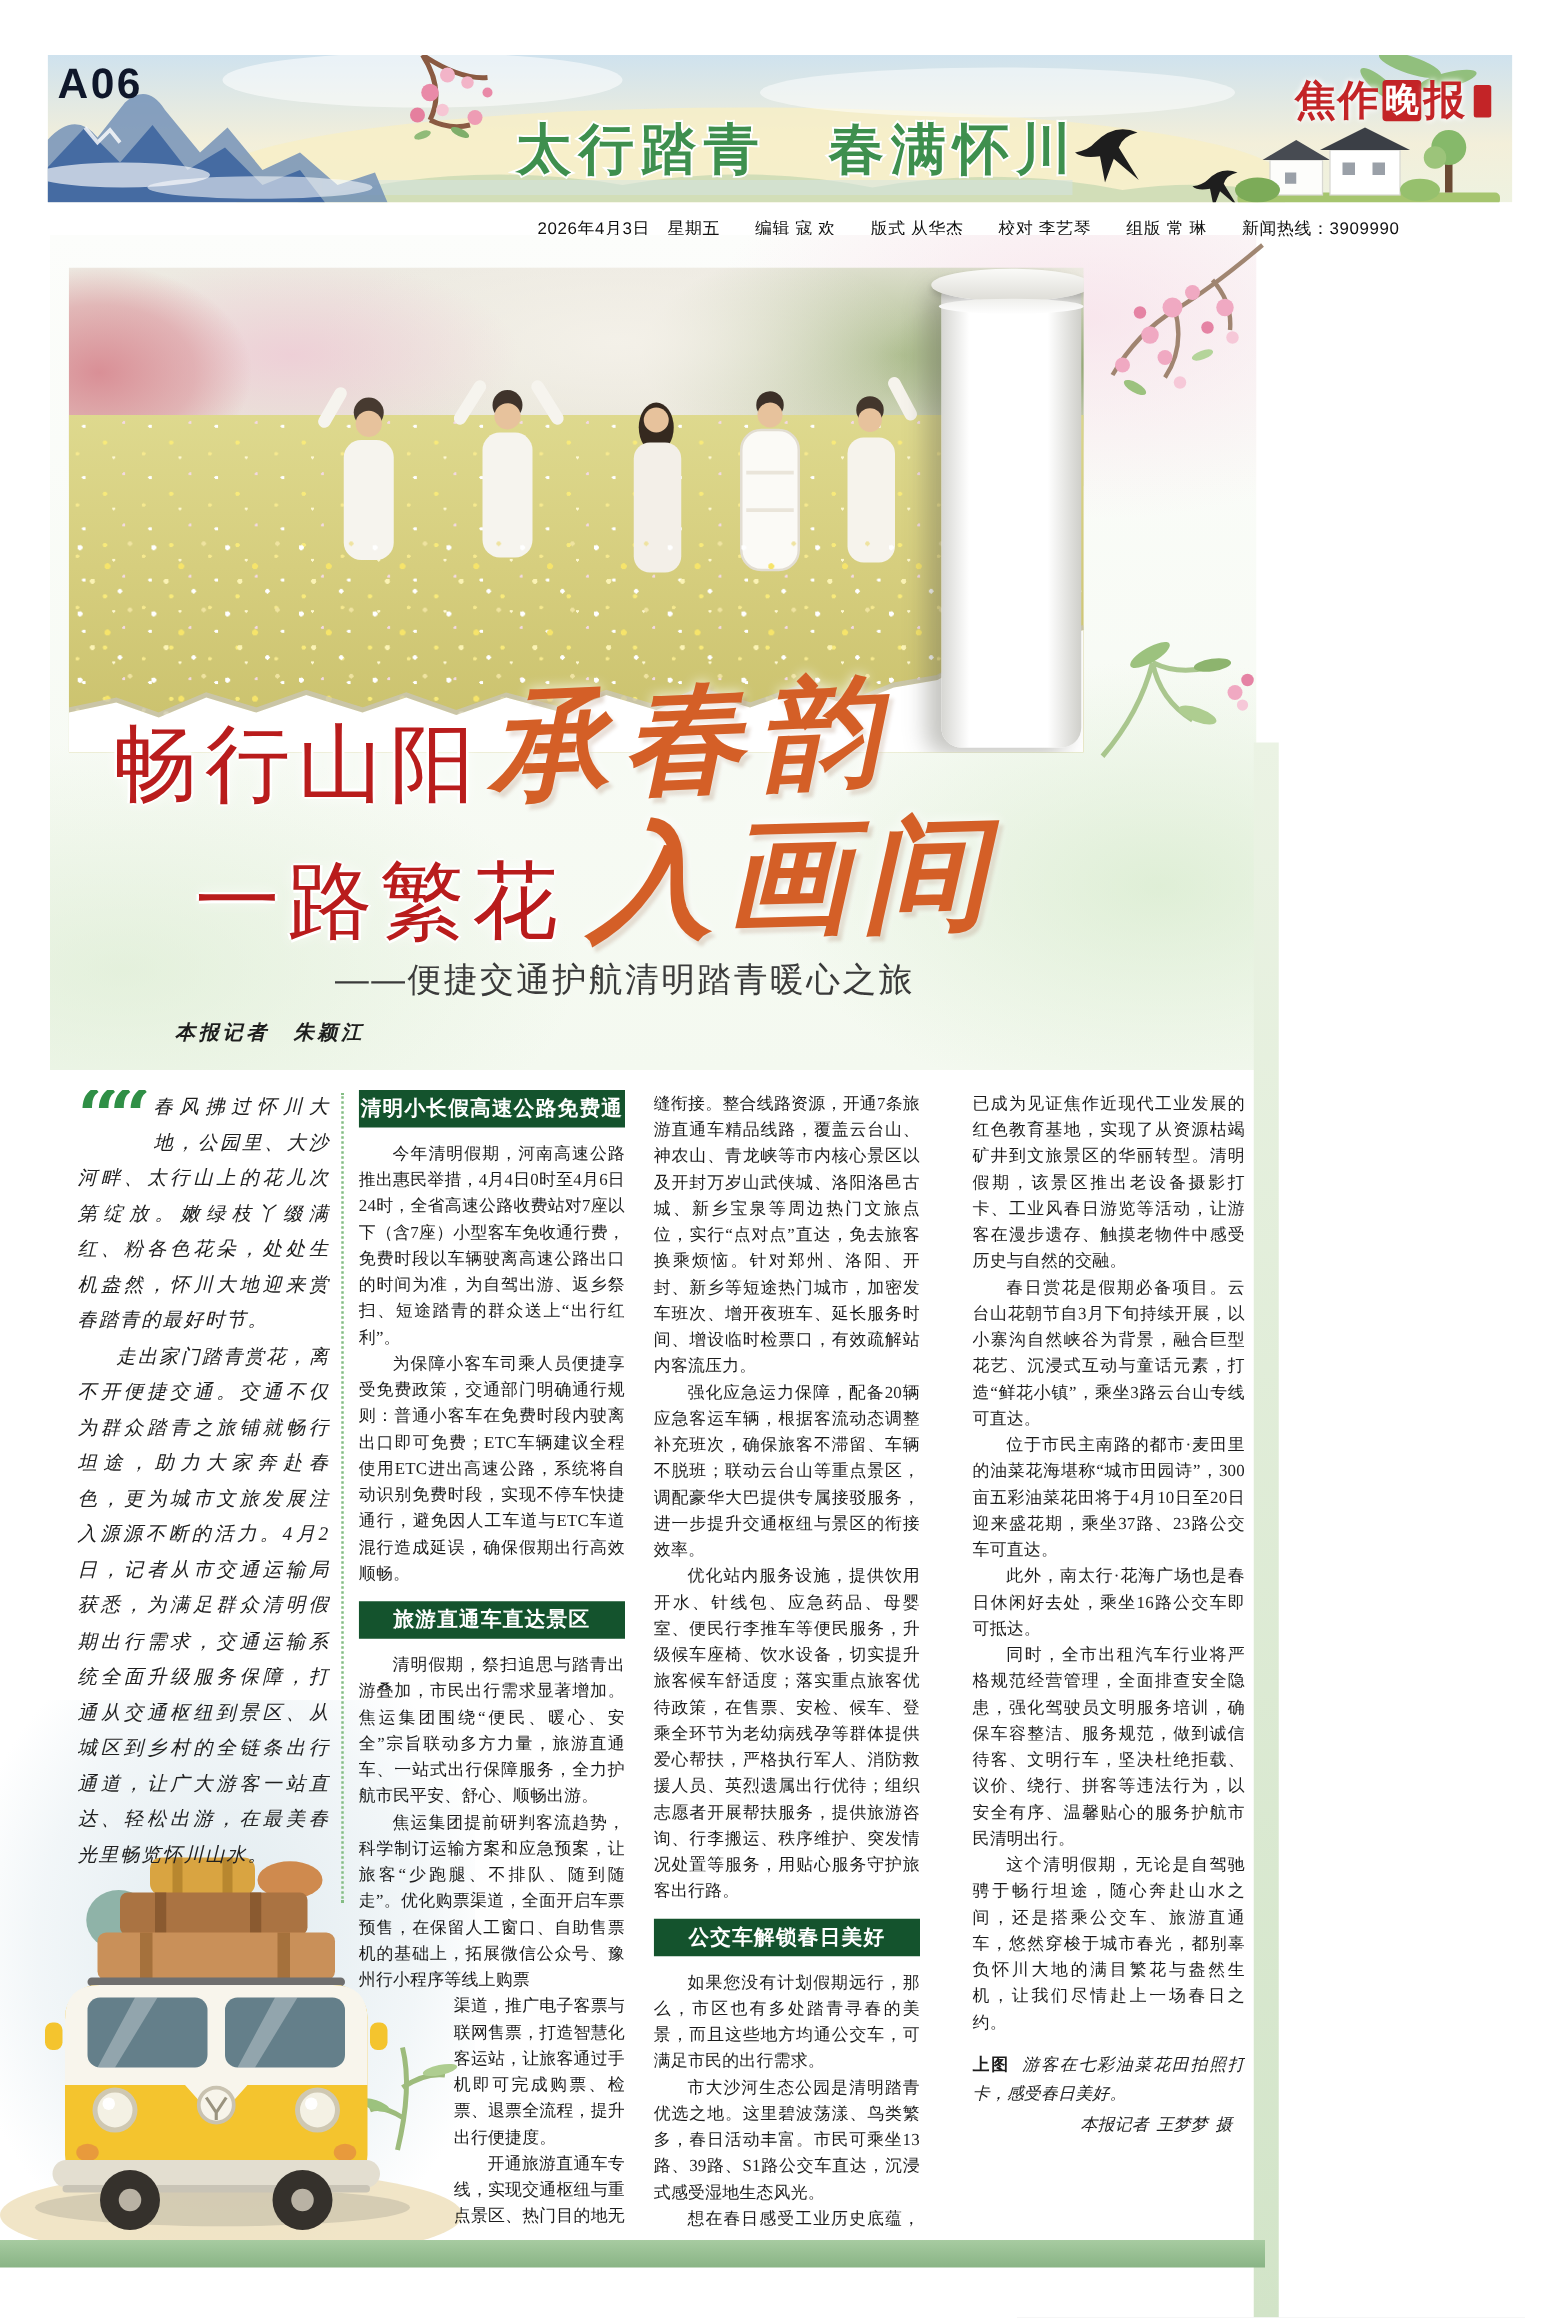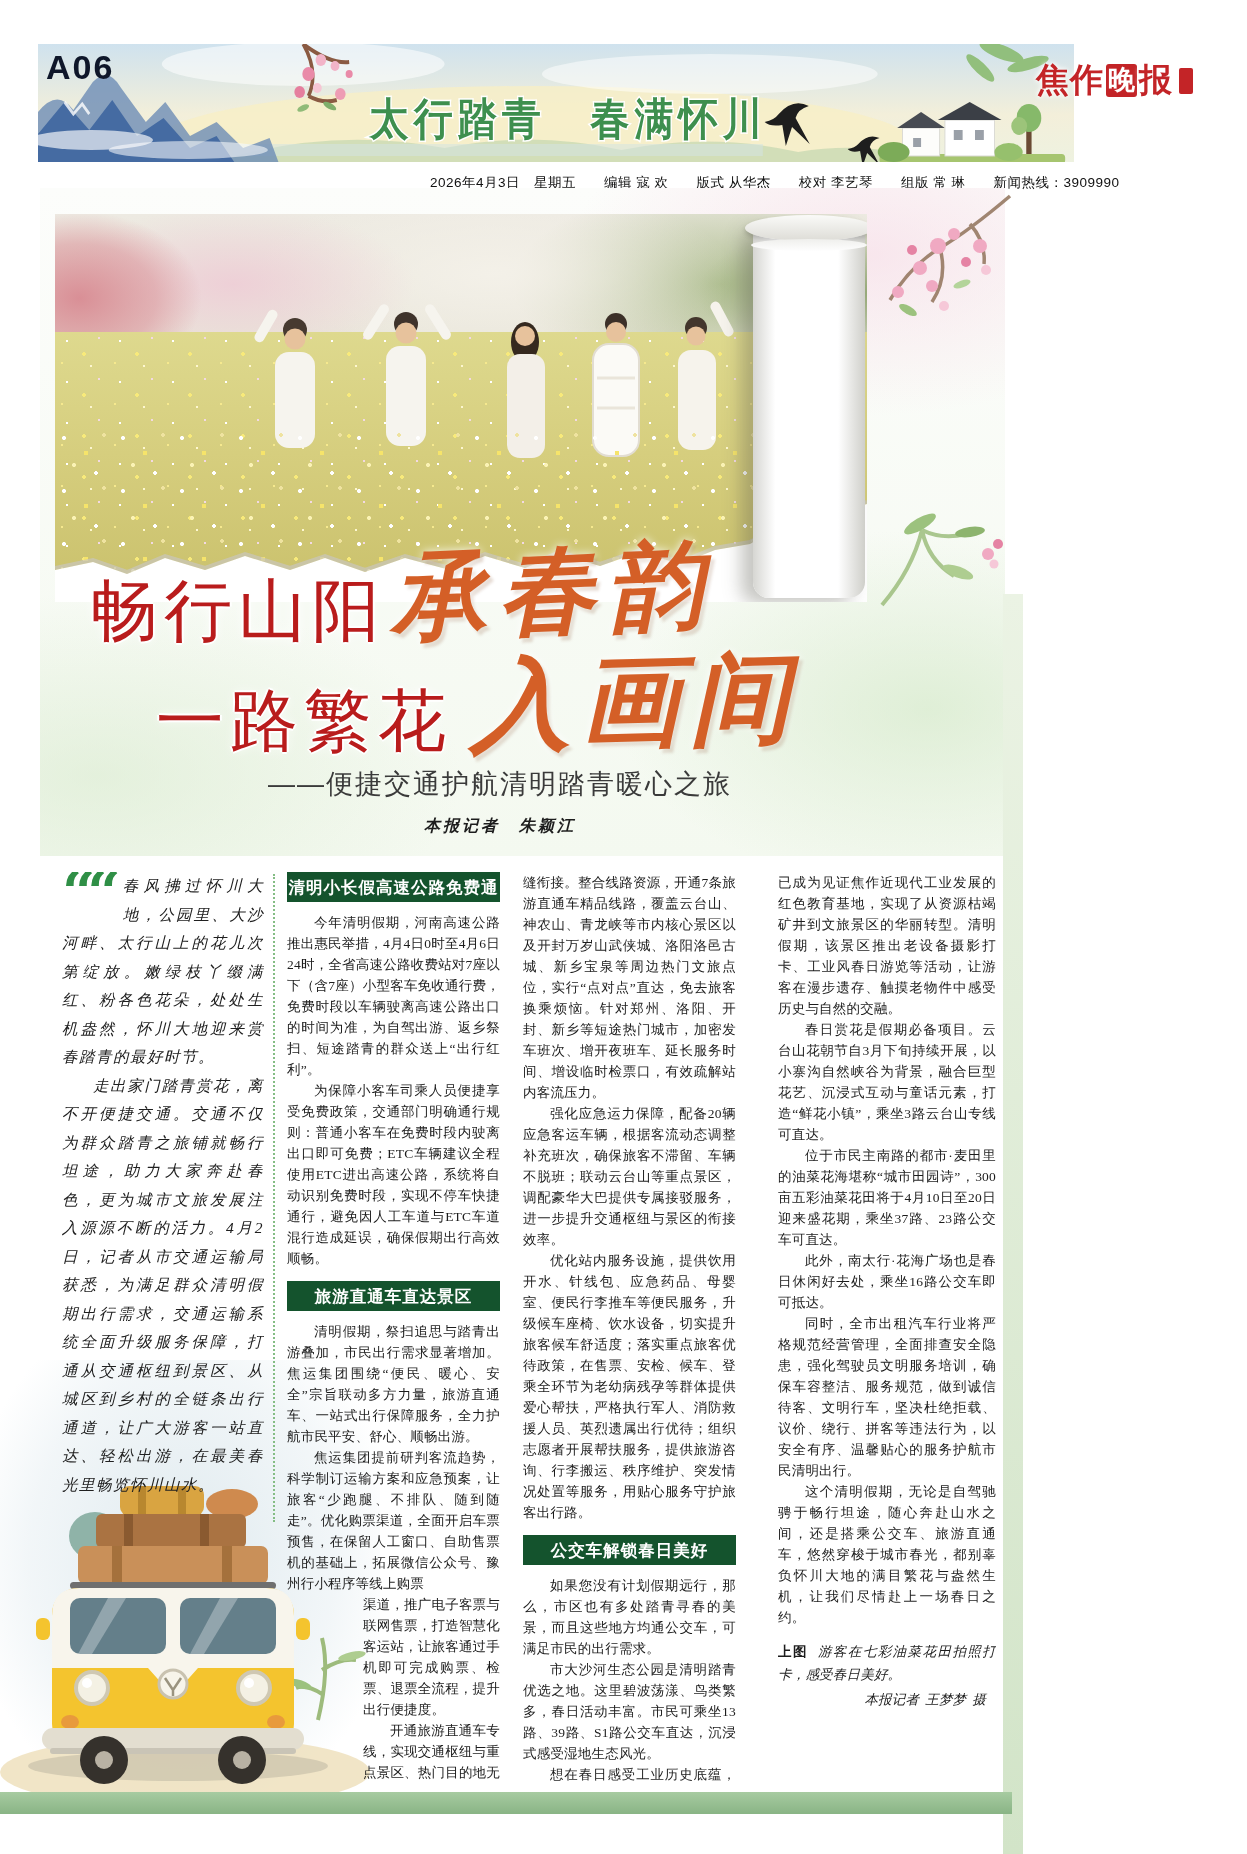--- a/index.html
+++ b/index.html
@@ -1,20 +1,20 @@
 <!DOCTYPE html>
 <html><head>
 <meta charset="utf-8">
 <style>
   *{margin:0;padding:0;box-sizing:border-box}
   body{background:#e8e8e8;font-family:"Liberation Sans",sans-serif}
   .page{position:relative;width:1247px;height:1854px;margin:0 auto;background:#fff;overflow:hidden}
 
   
-  .banner{position:absolute;left:38px;top:44px;width:1036px;height:118px;overflow:hidden}
+  .banner{position:absolute;left:38px;top:44px;width:1172px;height:118px;overflow:hidden}
   .banner svg{display:block;width:100%;height:100%}
   .page-num{position:absolute;left:46px;top:48px;font-size:34px;font-weight:600;color:#0f172a;letter-spacing:2px;z-index:4}
   .masthead{position:absolute;left:1036px;top:58px;z-index:4;display:flex;align-items:center;
     font-weight:900;color:#c32427;font-family:"Liberation Serif",serif;
     text-shadow:0 0 4px #fff,0 0 6px #fff}
   .masthead .m-pre,.masthead .m-post{font-size:33px;letter-spacing:1px}
   .masthead .m-mid{display:inline-block;background:#c32427;color:#fff;font-size:27px;line-height:33px;
     padding:0 2px;margin:0 2px;border-radius:3px;text-shadow:none}
   .m-seal{width:14px;height:26px;background:#c32427;border-radius:2px;margin-left:6px}
 
@@ -73,21 +73,21 @@
   .hl-green{font-weight:400;color:#b91c1c;letter-spacing:6px;
     text-shadow:0 2px 0 #fff,2px 0 0 #fff,-2px 0 0 #fff,0 -2px 0 #fff,0 0 12px rgba(255,255,255,.95)}
   .hl-script{font-family:"Liberation Serif",serif;font-style:italic;font-weight:700;color:#d45f27;
     text-shadow:0 0 10px rgba(255,255,255,.9),3px 4px 3px rgba(120,60,20,.22)}
   .hl1-main{left:90px;top:566px;font-size:68px}
   .hl1-script{left:390px;top:528px;font-size:96px;letter-spacing:12px;transform:rotate(-2.5deg)}
   .hl2-main{left:156px;top:676px;font-size:68px}
   .hl2-script{left:470px;top:636px;font-size:100px;letter-spacing:10px;transform:rotate(-1.5deg)}
   .subtitle{position:absolute;left:140px;top:766px;width:720px;text-align:center;z-index:3;
     font-size:27px;color:#3a3a3a;letter-spacing:2px}
-  .byline{position:absolute;left:140px;top:816px;width:720px;text-align:center;z-index:3;
+  .byline{position:absolute;left:140px;top:816px;width:720px;text-align:left;z-index:3;
     font-family:"Liberation Serif",serif;font-style:italic;font-weight:700;font-size:16px;
     color:#1d1d1d;letter-spacing:3px}
 
   
   .col{position:absolute;top:872px;font-family:"Liberation Serif",serif;font-size:13.5px;
     line-height:21px;color:#1c1c1c;text-align:justify;letter-spacing:.2px;overflow:hidden;z-index:2}
   .col p{text-indent:2em}
   .col p.cont{text-indent:0}
   .col-1{left:62px;width:202px;height:645px;font-size:15.5px;line-height:28.5px;
     font-style:italic;letter-spacing:1.5px;color:#202020}

